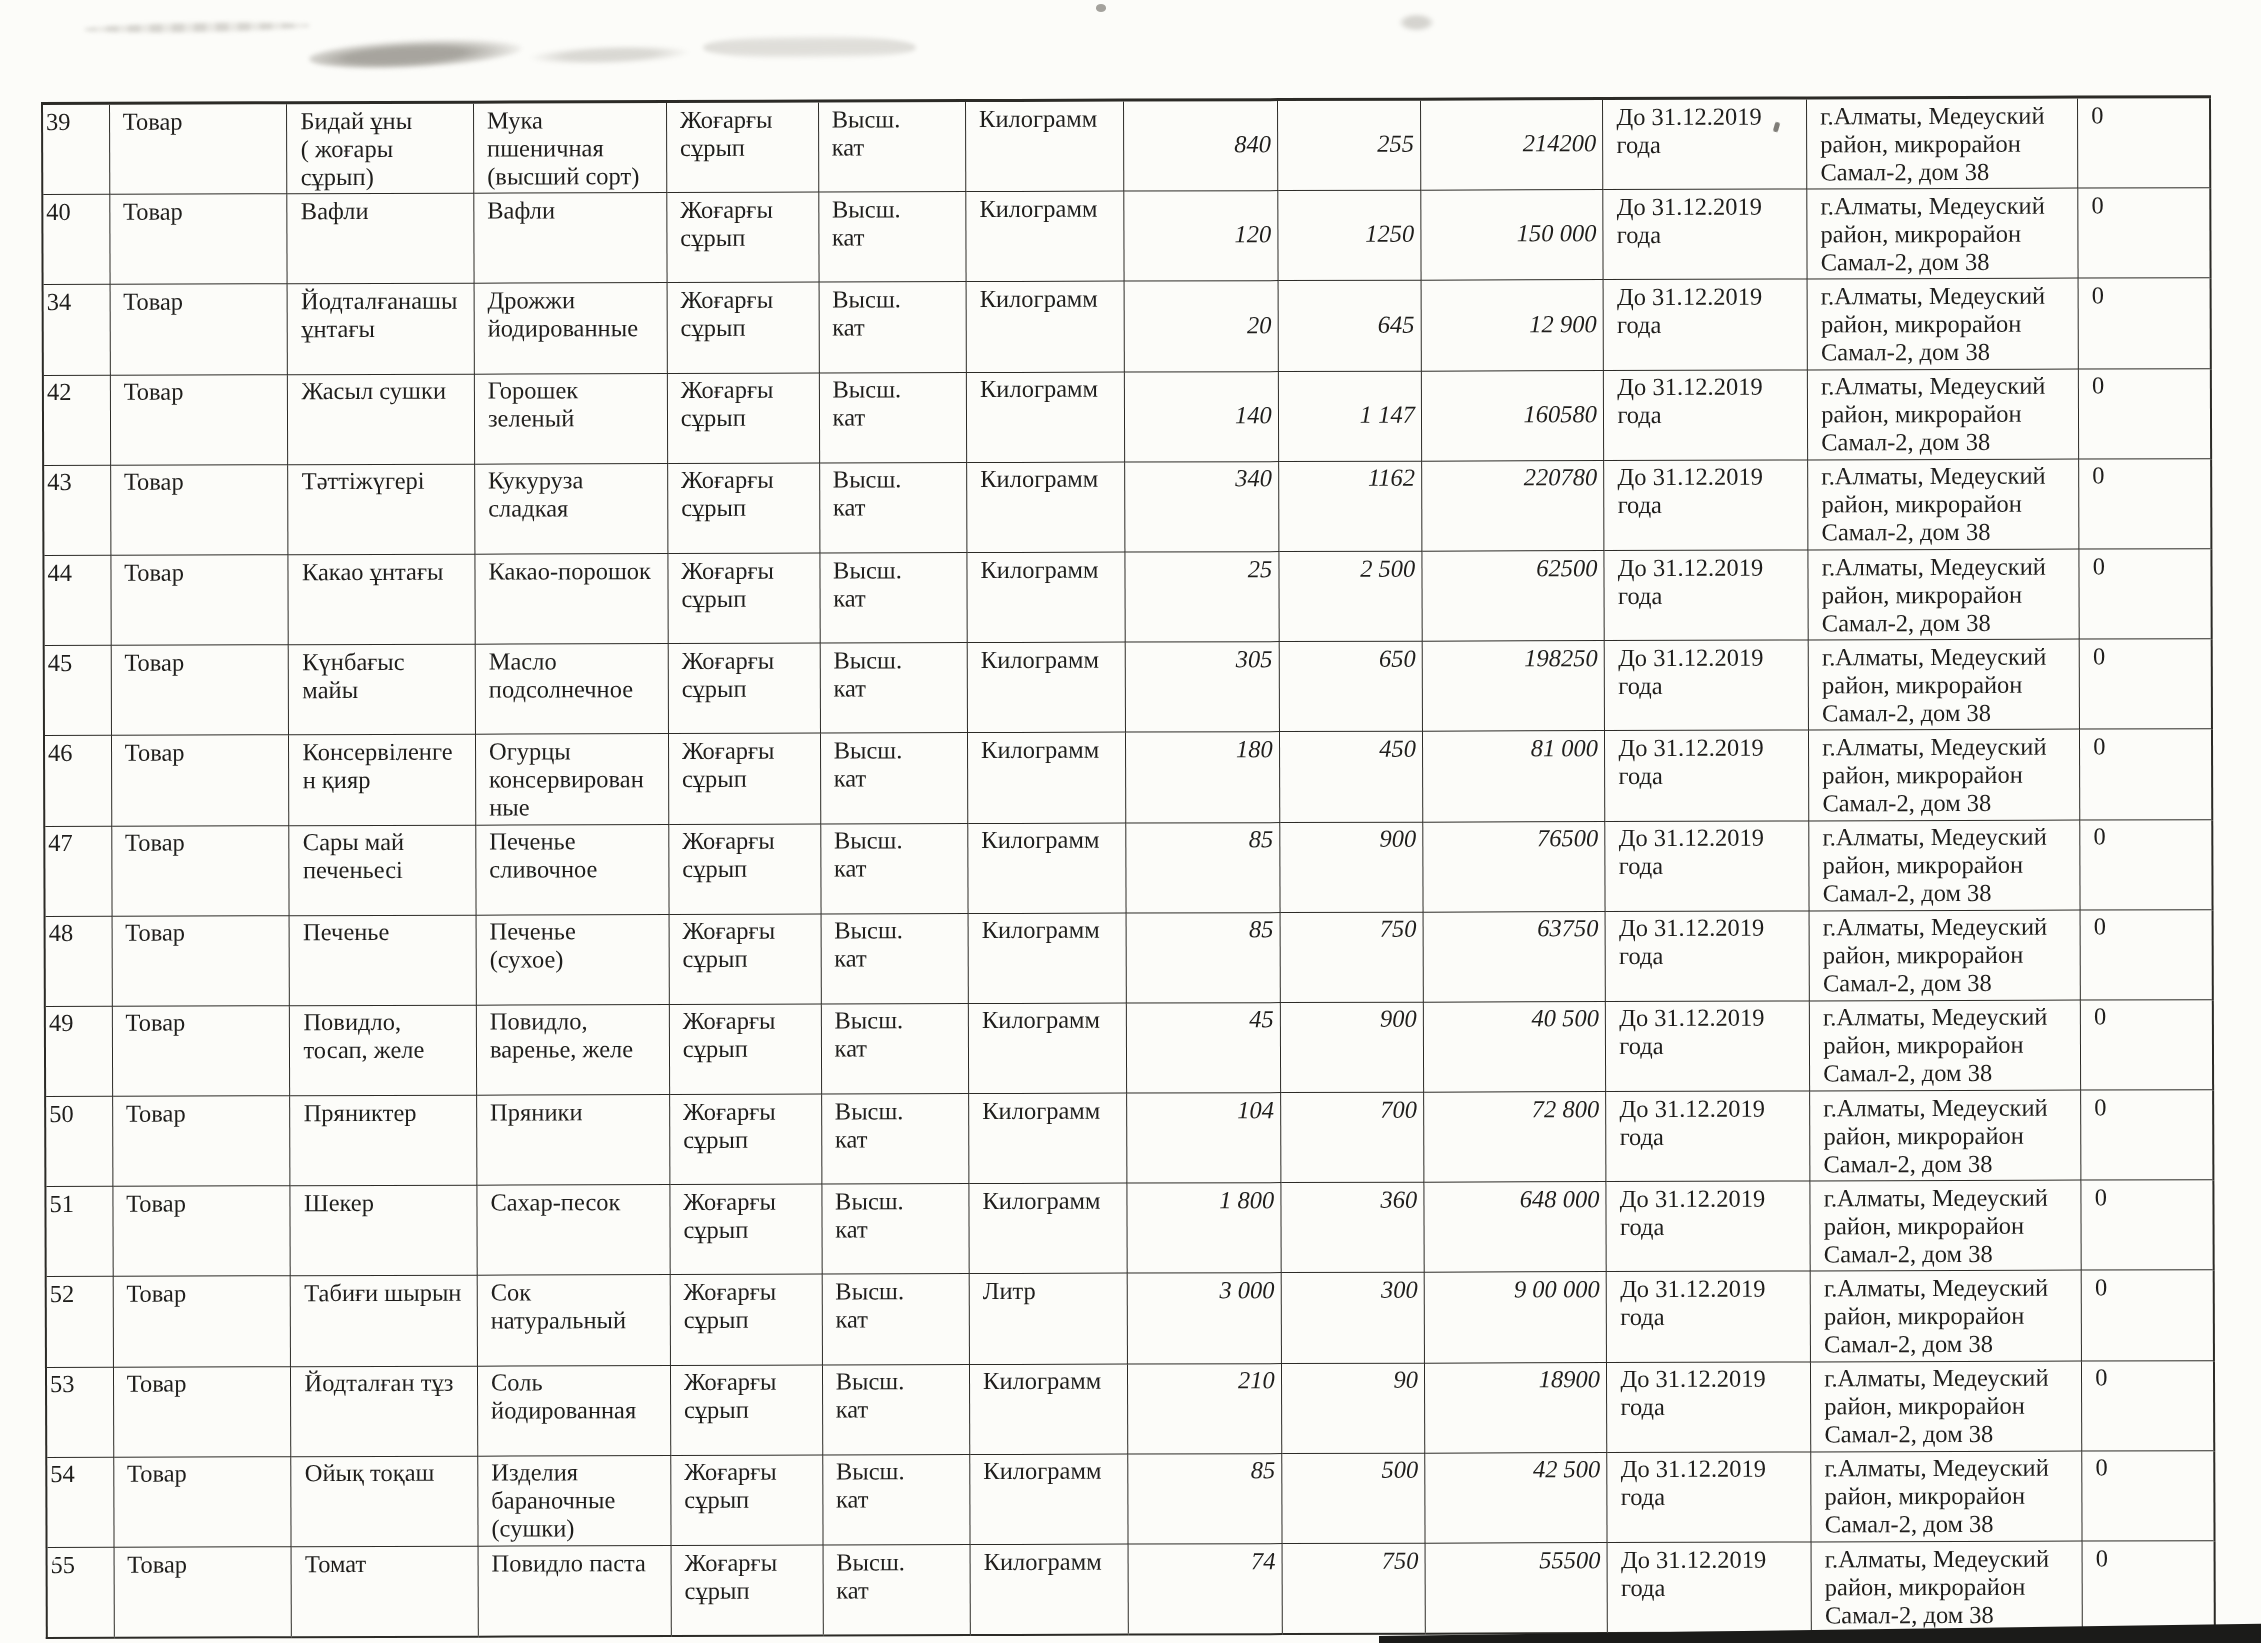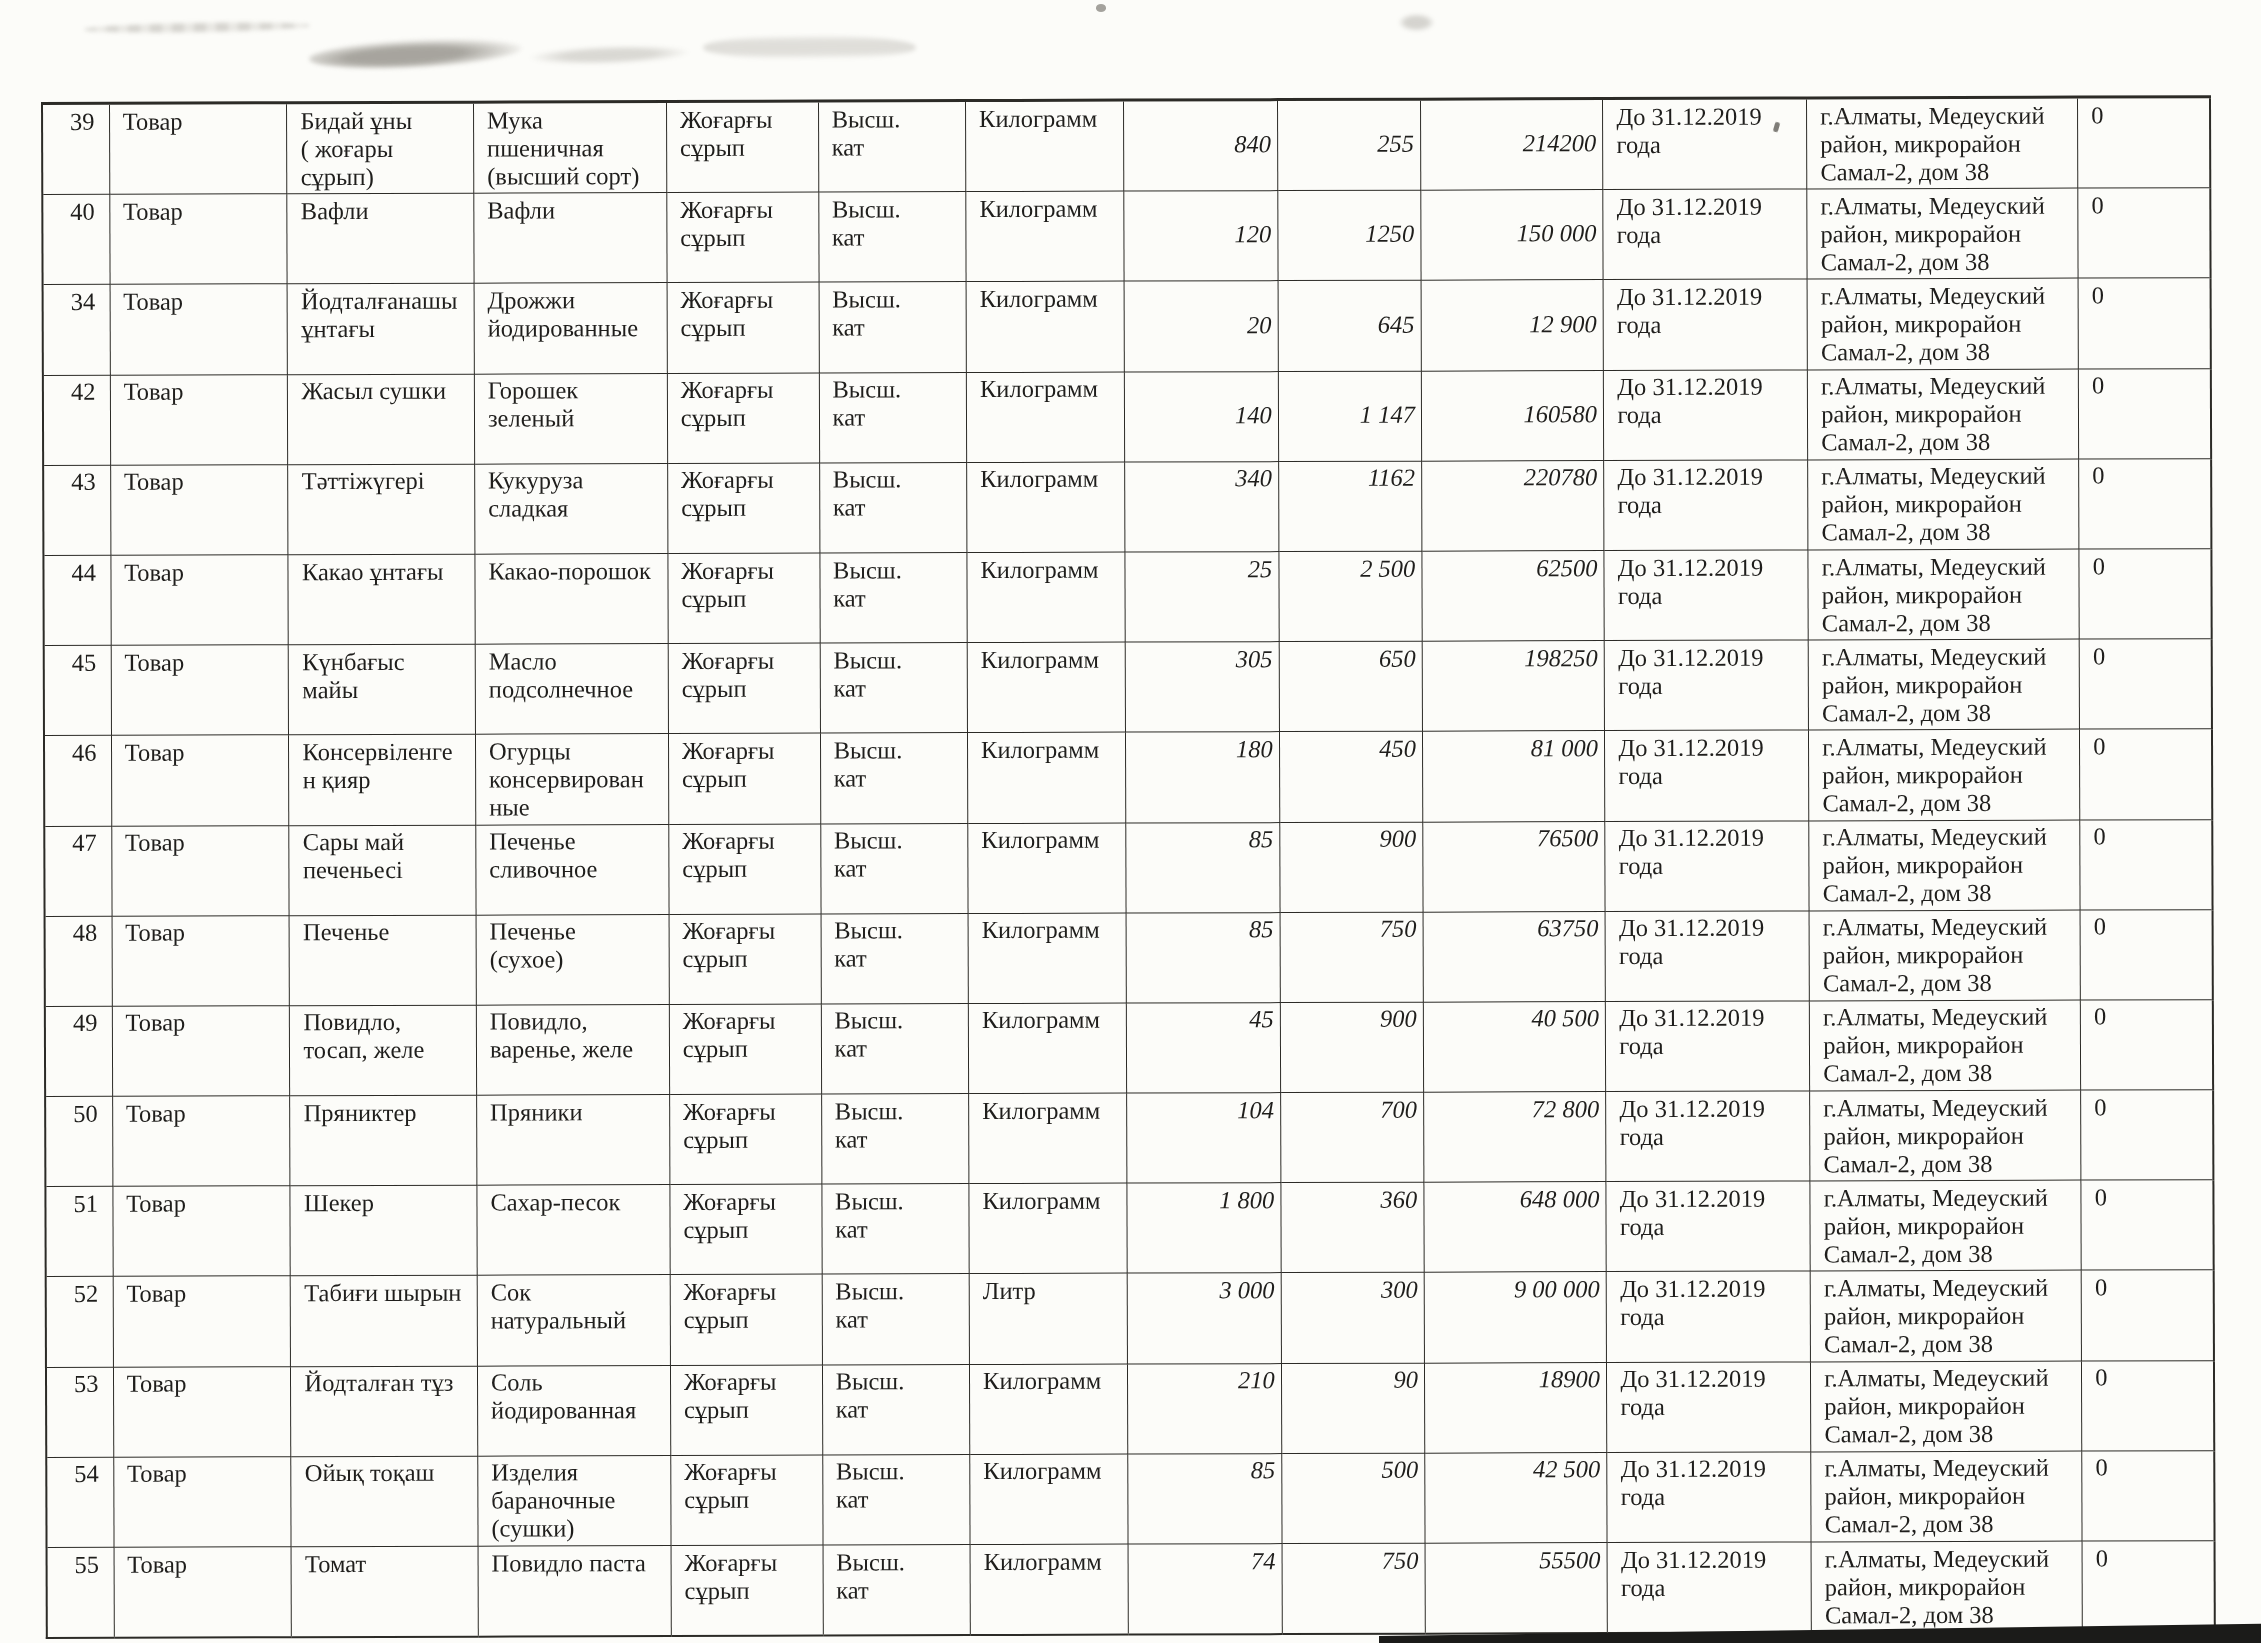--- a/index.html
+++ b/index.html
@@ -72,21 +72,21 @@
     vertical-align: top;
     box-sizing: border-box;
     height: 85px;
     padding: 2.6px 6.4px 2.6px 13px;
     font-size: 24.5px;
     line-height: 28px;
     color: #1f1e1c;
     white-space: pre-line;
     overflow: hidden;
   }
-  table.goods tr > td:first-child { border-left-width: 2.6px; padding-left: 27px; }
+  table.goods tr > td:first-child { border-left-width: 2.6px; padding-left: 3px; }
   table.goods tr:first-child > td { border-top-width: 3.2px; }
   table.goods tr:last-child > td { border-bottom-width: 2.6px; border-radius: 28px; }
   table.goods tr > td:last-child { border-right-width: 2.6px; }
   td.num { text-align: right; padding-left: 3.9px; padding-right: 3.9px; padding-top: 6.4px; font-style: italic; }
   tr:nth-child(-n+4) td.num { vertical-align: middle; padding-top: 0; }
   td.c-flag { padding-left: 10.3px; }
   col.c-num   { width: 3.1%; }
   col.c-kind  { width: 8.2%; }
   col.c-nkk   { width: 8.6%; }
   col.c-nru   { width: 8.9%; }

